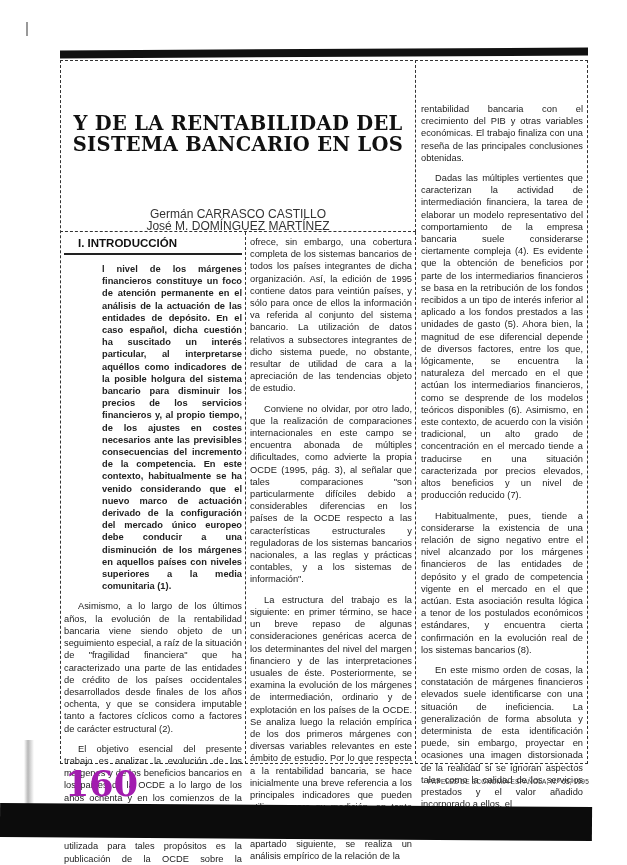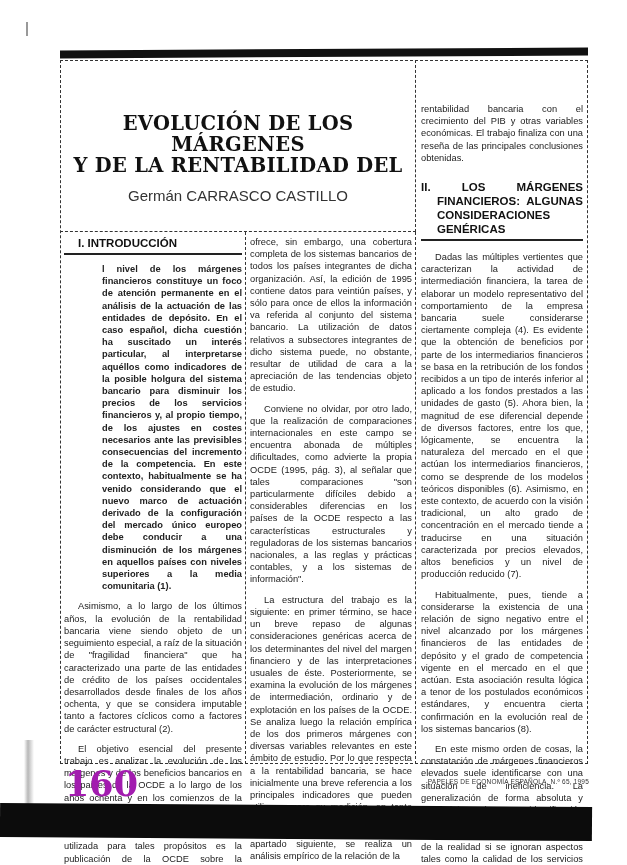--- a/index.html
+++ b/index.html
@@ -2,21 +2,21 @@
 <html><head>
 <meta charset="utf-8">
 <style>
   html, body { margin:0; padding:0; background:#ffffff; }
   body { width:627px; height:865px; position:relative; overflow:hidden; font-family:"Liberation Sans", sans-serif; color:#1a1a1a; }
   .top-bar { position:absolute; left:60px; top:49px; width:528px; height:8px; background:#111; transform:rotate(-0.3deg); }
   .scan-mark { position:absolute; left:26px; top:22px; width:2px; height:14px; background:#999; }
   .frame { position:absolute; left:60px; top:60px; width:528px; height:704px; border:1px dashed #333; box-sizing:border-box; }
   .title-box { position:absolute; left:60px; top:60px; width:356px; height:172px; border-right:1px dashed #333; border-bottom:1px dashed #333; box-sizing:border-box; }
   .title { position:absolute; left:62px; top:113px; width:352px; text-align:center; font-family:"DejaVu Serif", serif; font-weight:900; font-size:19.5px; line-height:21px; letter-spacing:0.3px; color:#111; text-transform:uppercase; }
-  .authors { position:absolute; left:62px; top:190px; width:352px; text-align:center; font-size:15px; line-height:12px; color:#333; }
+  .authors { position:absolute; left:62px; top:208px; width:352px; text-align:center; font-size:12px; line-height:12px; color:#333; }
   .col { position:absolute; font-size:9.3px; line-height:12.2px; text-align:justify; color:#222; box-sizing:border-box; }
   .col p { margin:0 0 8px 0; text-indent:14px; }
   .col p.noindent { text-indent:0; }
   .col-left { left:64px; top:236px; width:178px; }
   .col-mid { left:250px; top:236px; width:162px; }
   .col-right { left:421px; top:103px; width:162px; }
   .vline-mid { position:absolute; left:245px; top:232px; width:0; height:532px; border-left:1px dashed #333; }
   .vline-right { position:absolute; left:415px; top:232px; width:0; height:532px; border-left:1px dashed #333; }
   .section-head { font-weight:bold; font-size:11.5px; line-height:14px; margin:0 0 4px 0; text-indent:0; color:#111; padding-bottom:3px; border-bottom:2px solid #222; }
   .section-head.multi { padding-left:16px; text-indent:-16px; }
@@ -29,47 +29,47 @@
 </head>
 <body>
 
 <div class="scan-mark"></div>
 <div class="top-bar"></div>
 
 <div class="frame"></div>
 <div class="title-box"></div>
 
 <div class="title">
-  <div>EVOLUCIÓN DE LOS MÁRGENES</div>
   <div>Y DE LA RENTABILIDAD DEL</div>
+  <div>SISTEMA BANCARIO EN LOS</div>
 </div>
 
 <div class="authors">
   <div>Germán CARRASCO CASTILLO</div>
+  <div>José M. DOMÍNGUEZ MARTÍNEZ</div>
 </div>
 
 <div class="vline-mid"></div>
 <div class="vline-right"></div>
 
 <div class="col col-left">
   <p class="section-head">I. INTRODUCCIÓN</p>
   <p class="dropcap-para">l nivel de los márgenes financieros constituye un foco de atención permanente en el análisis de la actuación de las entidades de depósito. En el caso español, dicha cuestión ha suscitado un interés particular, al interpretarse aquéllos como indicadores de la posible holgura del sistema bancario para disminuir los precios de los servicios financieros y, al propio tiempo, de los ajustes en costes necesarios ante las previsibles consecuencias del incremento de la competencia. En este contexto, habitualmente se ha venido considerando que el nuevo marco de actuación derivado de la configuración del mercado único europeo debe conducir a una disminución de los márgenes en aquellos países con niveles superiores a la media comunitaria (1).</p>
   <p>Asimismo, a lo largo de los últimos años, la evolución de la rentabilidad bancaria viene siendo objeto de un seguimiento especial, a raíz de la situación de "fragilidad financiera" que ha caracterizado una parte de las entidades de crédito de los países occidentales desarrollados desde finales de los años ochenta, y que se considera imputable tanto a factores cíclicos como a factores de carácter estructural (2).</p>
   <p>El objetivo esencial del presente trabajo es analizar la evolución de los márgenes y de los beneficios bancarios en los países de la OCDE a lo largo de los años ochenta y en los comienzos de la década actual, prestando especial atención a la posible influencia del ciclo económico. La fuente estadística básica utilizada para tales propósitos es la publicación de la OCDE sobre la rentabilidad de las entidades bancarias (3). Pese a ser ésta la fuente de ámbito internacional más amplia sobre la materia, no</p>
 </div>
 
 <div class="col col-mid">
   <p class="noindent">ofrece, sin embargo, una cobertura completa de los sistemas bancarios de todos los países integrantes de dicha organización. Así, la edición de 1995 contiene datos para veintiún países, y sólo para once de ellos la información va referida al conjunto del sistema bancario. La utilización de datos relativos a subsectores integrantes de dicho sistema puede, no obstante, resultar de utilidad de cara a la apreciación de las tendencias objeto de estudio.</p>
   <p>Conviene no olvidar, por otro lado, que la realización de comparaciones internacionales en este campo se encuentra abonada de múltiples dificultades, como advierte la propia OCDE (1995, pág. 3), al señalar que tales comparaciones "son particularmente difíciles debido a considerables diferencias en los países de la OCDE respecto a las características estructurales y reguladoras de los sistemas bancarios nacionales, a las reglas y prácticas contables, y a los sistemas de información".</p>
   <p>La estructura del trabajo es la siguiente: en primer término, se hace un breve repaso de algunas consideraciones genéricas acerca de los determinantes del nivel del margen financiero y de las interpretaciones usuales de éste. Posteriormente, se examina la evolución de los márgenes de intermediación, ordinario y de explotación en los países de la OCDE. Se analiza luego la relación empírica de los dos primeros márgenes con diversas variables relevantes en este ámbito de estudio. Por lo que respecta a la rentabilidad bancaria, se hace inicialmente una breve referencia a los principales indicadores que pueden utilizarse para su medición, en tanto que su evolución en los países de la OCDE se estudia a continuación. En el apartado siguiente, se realiza un análisis empírico de la relación de la</p>
 </div>
 
 <div class="col col-right">
-  <p class="noindent" style="margin-bottom:16px">rentabilidad bancaria con el crecimiento del PIB y otras variables económicas. El trabajo finaliza con una reseña de las principales conclusiones obtenidas.</p>
-  <p class="section-head multi" style="margin-bottom:10px">II. LOS MÁRGENES FINANCIEROS: ALGUNAS CONSIDERACIONES GENÉRICAS</p>
+  <p class="noindent" style="margin-bottom:8px">rentabilidad bancaria con el crecimiento del PIB y otras variables económicas. El trabajo finaliza con una reseña de las principales conclusiones obtenidas.</p>
   <p>Dadas las múltiples vertientes que caracterizan la actividad de intermediación financiera, la tarea de elaborar un modelo representativo del comportamiento de la empresa bancaria suele considerarse ciertamente compleja (4). Es evidente que la obtención de beneficios por parte de los intermediarios financieros se basa en la retribución de los fondos recibidos a un tipo de interés inferior al aplicado a los fondos prestados a las unidades de gasto (5). Ahora bien, la magnitud de ese diferencial depende de diversos factores, entre los que, lógicamente, se encuentra la naturaleza del mercado en el que actúan los intermediarios financieros, como se desprende de los modelos teóricos disponibles (6). Asimismo, en este contexto, de acuerdo con la visión tradicional, un alto grado de concentración en el mercado tiende a traducirse en una situación caracterizada por precios elevados, altos beneficios y un nivel de producción reducido (7).</p>
   <p>Habitualmente, pues, tiende a considerarse la existencia de una relación de signo negativo entre el nivel alcanzado por los márgenes financieros de las entidades de depósito y el grado de competencia vigente en el mercado en el que actúan. Esta asociación resulta lógica a tenor de los postulados económicos estándares, y encuentra cierta confirmación en la evolución real de los sistemas bancarios (8).</p>
   <p>En este mismo orden de cosas, la constatación de márgenes financieros elevados suele identificarse con una situación de ineficiencia. La generalización de forma absoluta y determinista de esta identificación puede, sin embargo, proyectar en ocasiones una imagen distorsionada de la realidad si se ignoran aspectos tales como la calidad de los servicios prestados y el valor añadido incorporado a ellos, el</p>
 </div>
 
 <div class="page-num">160</div>
 <div class="footer-ref">PAPELES DE ECONOMÍA ESPAÑOLA, N.º 65, 1995</div>
 
 <div class="left-edge"></div>
 <div class="bottom-bar"></div>

